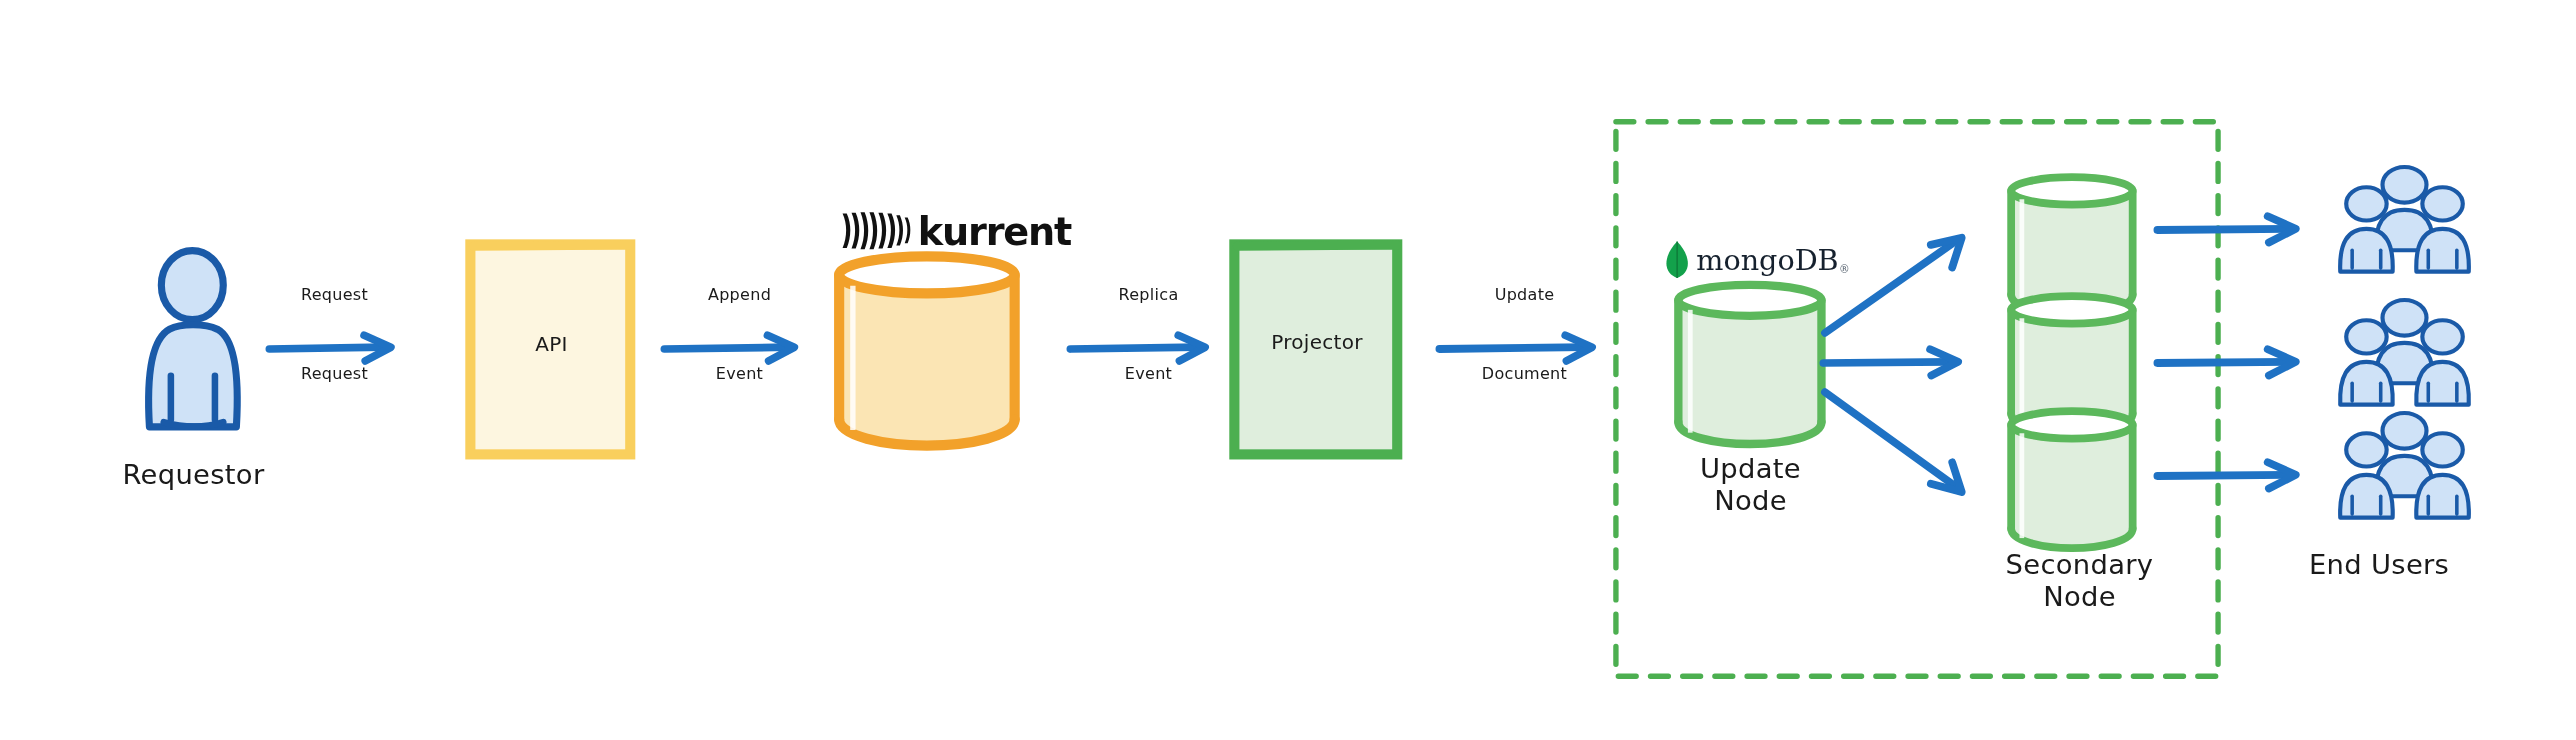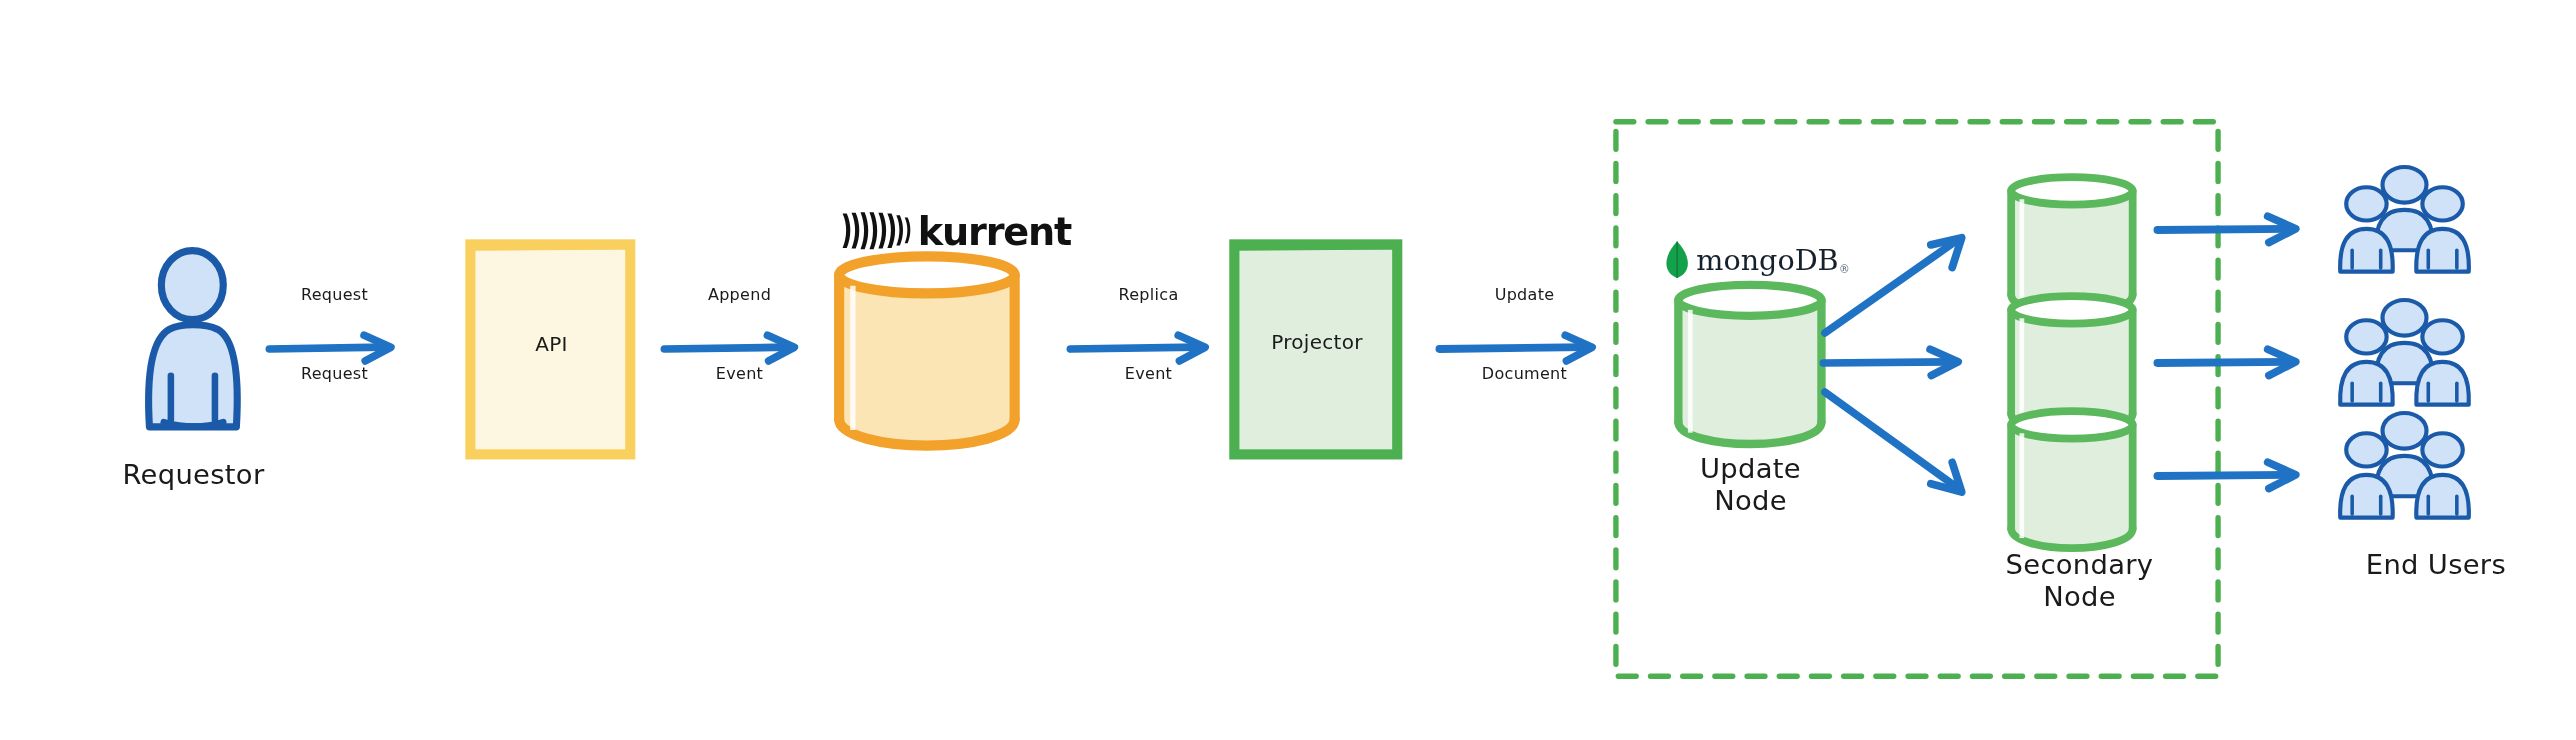--- a/index.html
+++ b/index.html
@@ -251,16 +251,16 @@
       <path d="M12 176 C10 128 24 104 56 104 C88 104 102 128 100 176 Z" fill="#cfe2f7" stroke="#1a5aa8" stroke-width="7" stroke-linejoin="round"></path>
       <path d="M32 140 L32 170" stroke="#1a5aa8" stroke-width="6" stroke-linecap="round" fill="none"></path>
       <path d="M80 140 L80 170" stroke="#1a5aa8" stroke-width="6" stroke-linecap="round" fill="none"></path>
       <ellipse cx="184" cy="62" rx="34" ry="28" fill="#cfe2f7" stroke="#1a5aa8" stroke-width="7"></ellipse>
       <path d="M140 176 C138 128 152 104 184 104 C216 104 230 128 228 176 Z" fill="#cfe2f7" stroke="#1a5aa8" stroke-width="7" stroke-linejoin="round"></path>
       <path d="M160 140 L160 170" stroke="#1a5aa8" stroke-width="6" stroke-linecap="round" fill="none"></path>
       <path d="M208 140 L208 170" stroke="#1a5aa8" stroke-width="6" stroke-linecap="round" fill="none"></path>
     </svg>
   </div>
 
-  <div class="node hand lbl-caption" style="left:2309px;top:549px;width:197px;text-align:right;">End Users</div>
+  <div class="node hand lbl-caption" style="left:2309px;top:549px;width:197px;text-align:left;">End Users</div>
 
 </div>
 
 
 </body></html>

